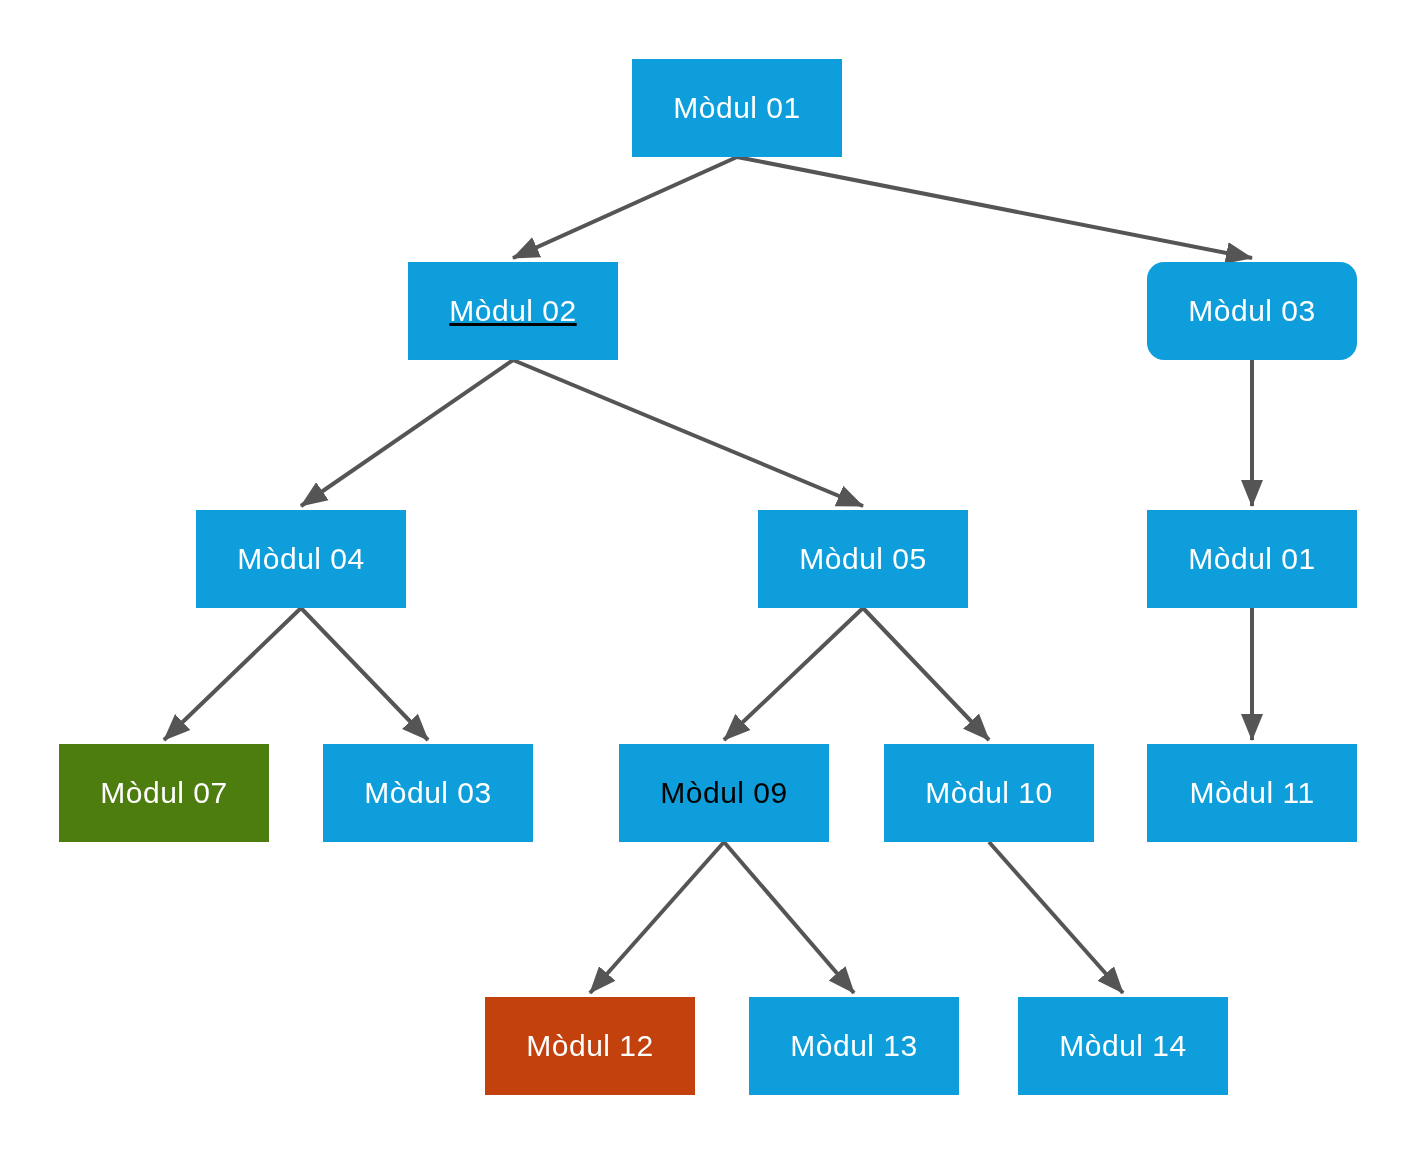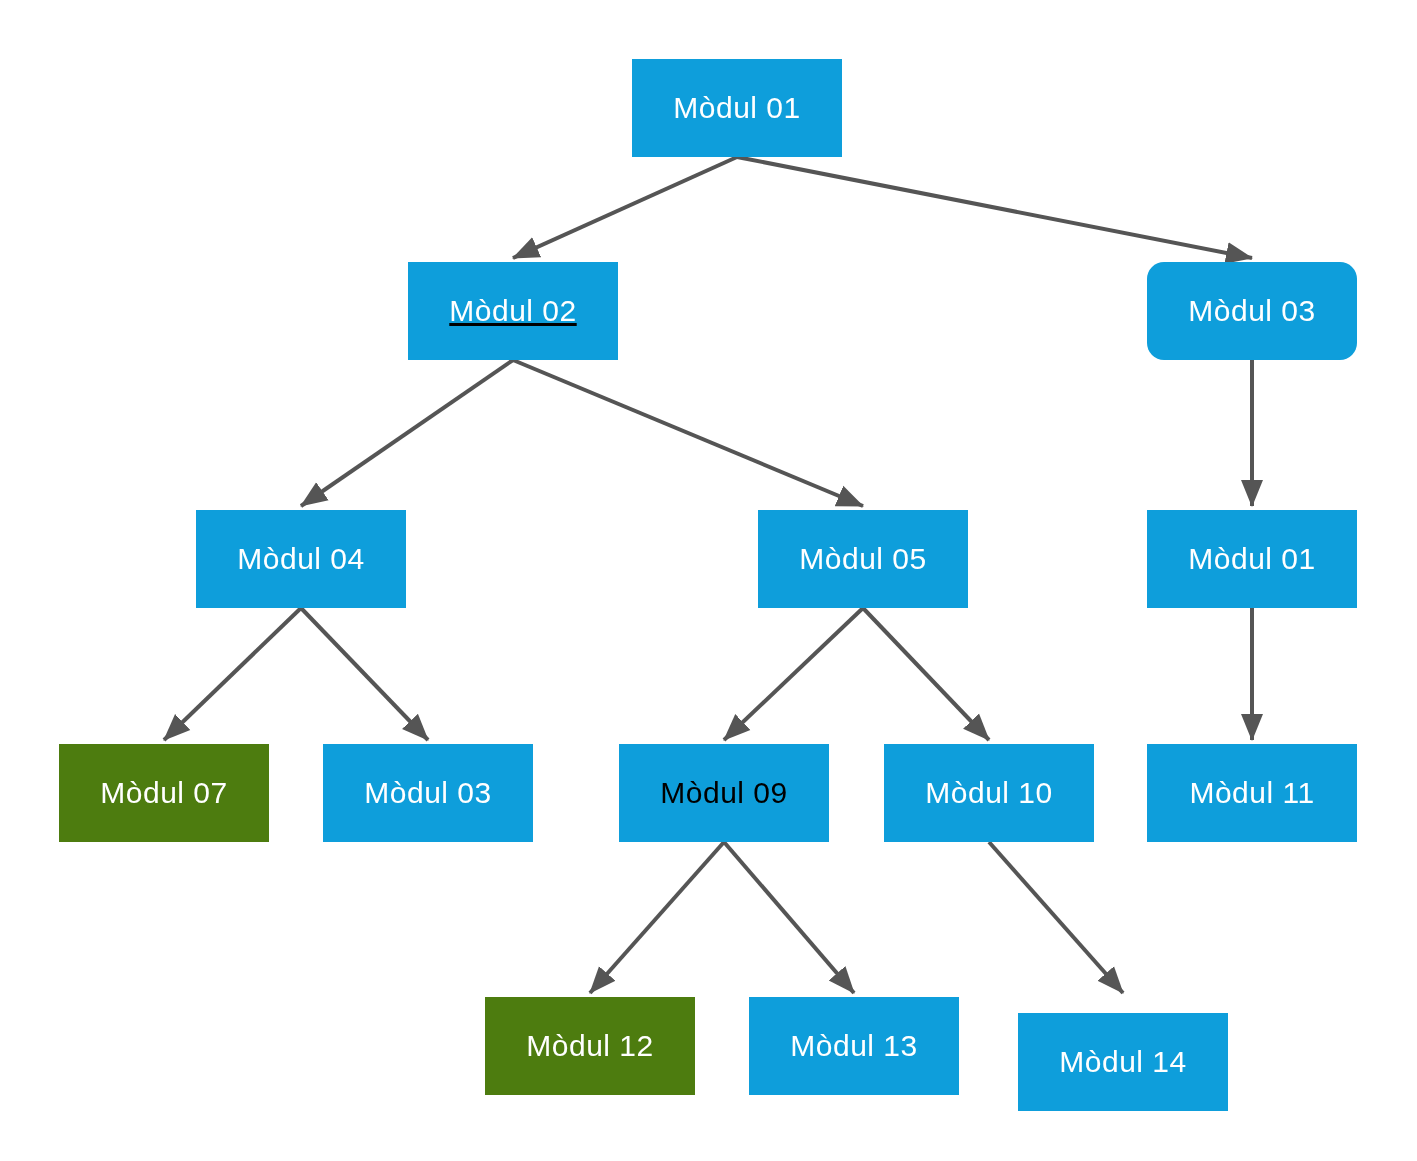--- a/index.html
+++ b/index.html
@@ -99,23 +99,23 @@
       </div>
       <div class="node" style="left: 619px; top: 744px; background: rgb(14, 158, 219);">
         <span class="node-label" style="color: #000000;">Mòdul 09</span>
       </div>
       <div class="node" style="left: 884px; top: 744px; background: rgb(14, 158, 219);">
         <span class="node-label" style="color: rgb(255, 255, 255);">Mòdul 10</span>
       </div>
       <div class="node" style="left: 1147px; top: 744px; background: rgb(14, 158, 219);">
         <span class="node-label" style="color: rgb(255, 255, 255);">Mòdul 11</span>
       </div>
-      <div class="node" style="left: 485px; top: 997px; background: #4d7c0f;">
+      <div class="node" style="left: 485px; top: 997px; background: #c2410c;">
         <span class="node-label" style="color: rgb(255, 255, 255);">Mòdul 12</span>
       </div>
       <div class="node" style="left: 749px; top: 997px; background: rgb(14, 158, 219);">
         <span class="node-label" style="color: rgb(255, 255, 255);">Mòdul 13</span>
       </div>
-      <div class="node" style="left: 1018px; top: 997px; background: rgb(14, 158, 219); margin-top: 16px;">
+      <div class="node" style="left: 1018px; top: 997px; background: rgb(14, 158, 219);">
         <span class="node-label" style="color: rgb(255, 255, 255);">Mòdul 14</span>
       </div>
     </div>
 </div>
 
 </body></html>

